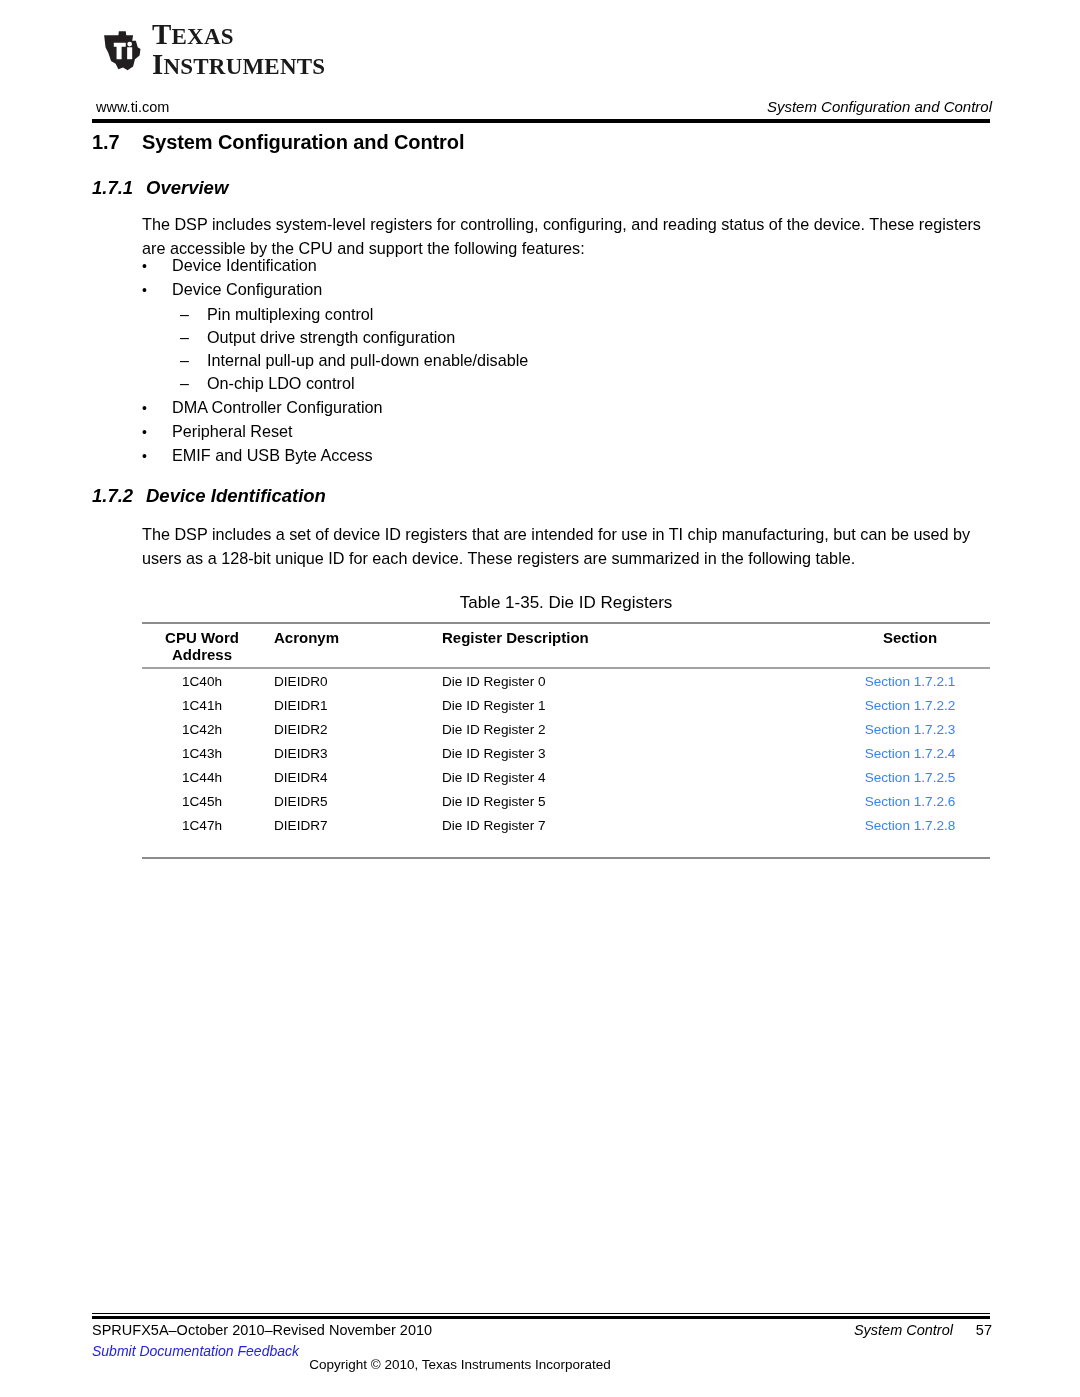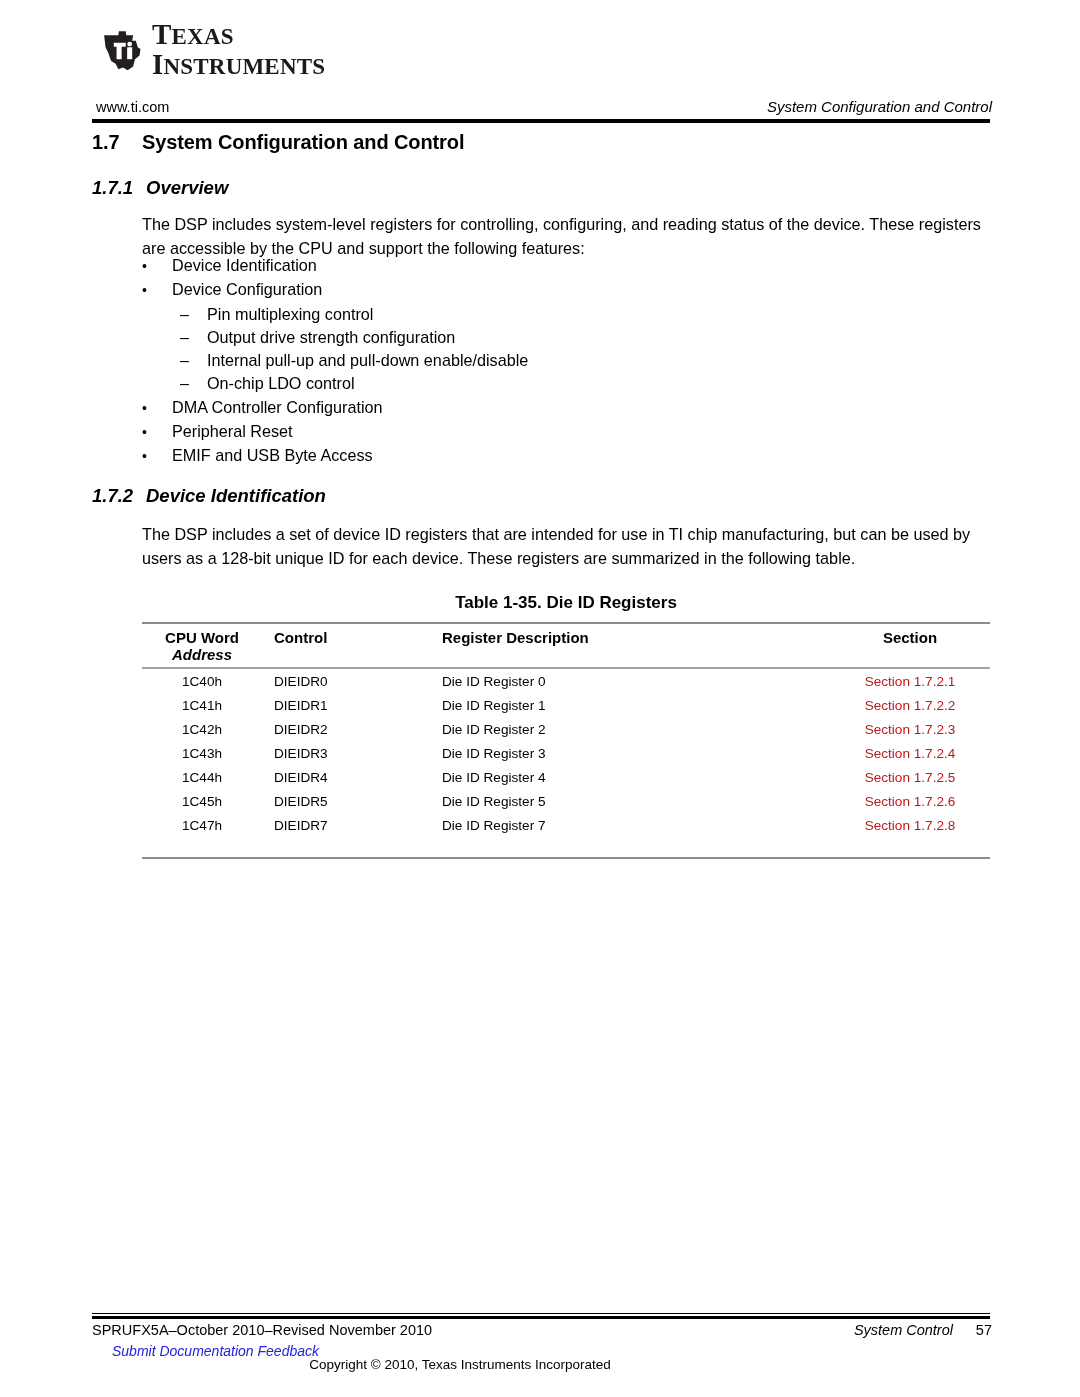--- a/index.html
+++ b/index.html
@@ -149,60 +149,59 @@
   }
 
   
   .tbl-caption {
     position: absolute;
     left: 142px;
     top: 593px;
     width: 848px;
     text-align: center;
     font-size: 17px;
-    font-weight: 700;
+    font-weight: 400;
   }
   .tbl {
     position: absolute;
     left: 142px;
     top: 622px;
     width: 848px;
     border-collapse: collapse;
     font-size: 13.5px;
   }
   .tbl thead th {
     font-size: 15px;
     font-weight: 700;
     padding: 5px 0 4px 0;
     border-top: 2px solid #8c8c8c;
     border-bottom: 2px solid #a3a3a3;
     vertical-align: top;
   }
   .tbl thead th .sub {
     display: block;
     font-weight: 700;
-    font-style: italic;
   }
   .tbl tbody td {
     font-size: 13.6px;
     padding: 4.5px 0 4.5px 0;
     vertical-align: top;
   }
   .tbl tbody tr:last-child td {
     border-bottom: 2px solid #8c8c8c;
     padding-bottom: 24px;
   }
   .c-addr { width: 120px; text-align: center; }
   .c-acr  { width: 150px; text-align: left; padding-left: 12px !important; }
   .c-desc { text-align: left; padding-left: 18px !important; }
   .c-sec  { width: 160px; text-align: center; }
   .tbl thead .c-acr { padding-left: 12px !important; }
   .tbl thead .c-desc { padding-left: 18px !important; text-align: left; }
   .lnk {
-    color: #b91c1c;
+    color: #3b82f6;
     text-decoration: none;
   }
 
   
   .ftr-rule-thin {
     position: absolute;
     left: 92px;
     top: 1313px;
     width: 898px;
     height: 1px;
@@ -223,21 +222,20 @@
     font-size: 14.5px;
   }
   .ftr-feedback {
     position: absolute;
     left: 92px;
     top: 1343px;
     font-size: 14px;
     font-style: italic;
     color: #2222e0;
     text-decoration: none;
-    margin-left: 20px;
   }
   .ftr-chap {
     position: absolute;
     right: 127px;
     top: 1322px;
     font-size: 14.5px;
     font-style: italic;
   }
   .ftr-page {
     position: absolute;
@@ -334,21 +332,21 @@
 
   <div class="tbl-caption">Table 1-35. Die ID Registers</div>
 
   <table class="tbl">
     <thead>
       <tr>
         <th class="c-addr">
           <span>CPU Word</span>
           <span class="sub">Address</span>
         </th>
-        <th class="c-acr">Control</th>
+        <th class="c-acr">Acronym</th>
         <th class="c-desc">Register Description</th>
         <th class="c-sec">Section</th>
       </tr>
     </thead>
     <tbody>
       <tr>
         <td class="c-addr">1C40h</td>
         <td class="c-acr">DIEIDR0</td>
         <td class="c-desc">Die ID Register 0</td>
         <td class="c-sec"><a class="lnk" href="#">Section 1.7.2.1</a></td>

